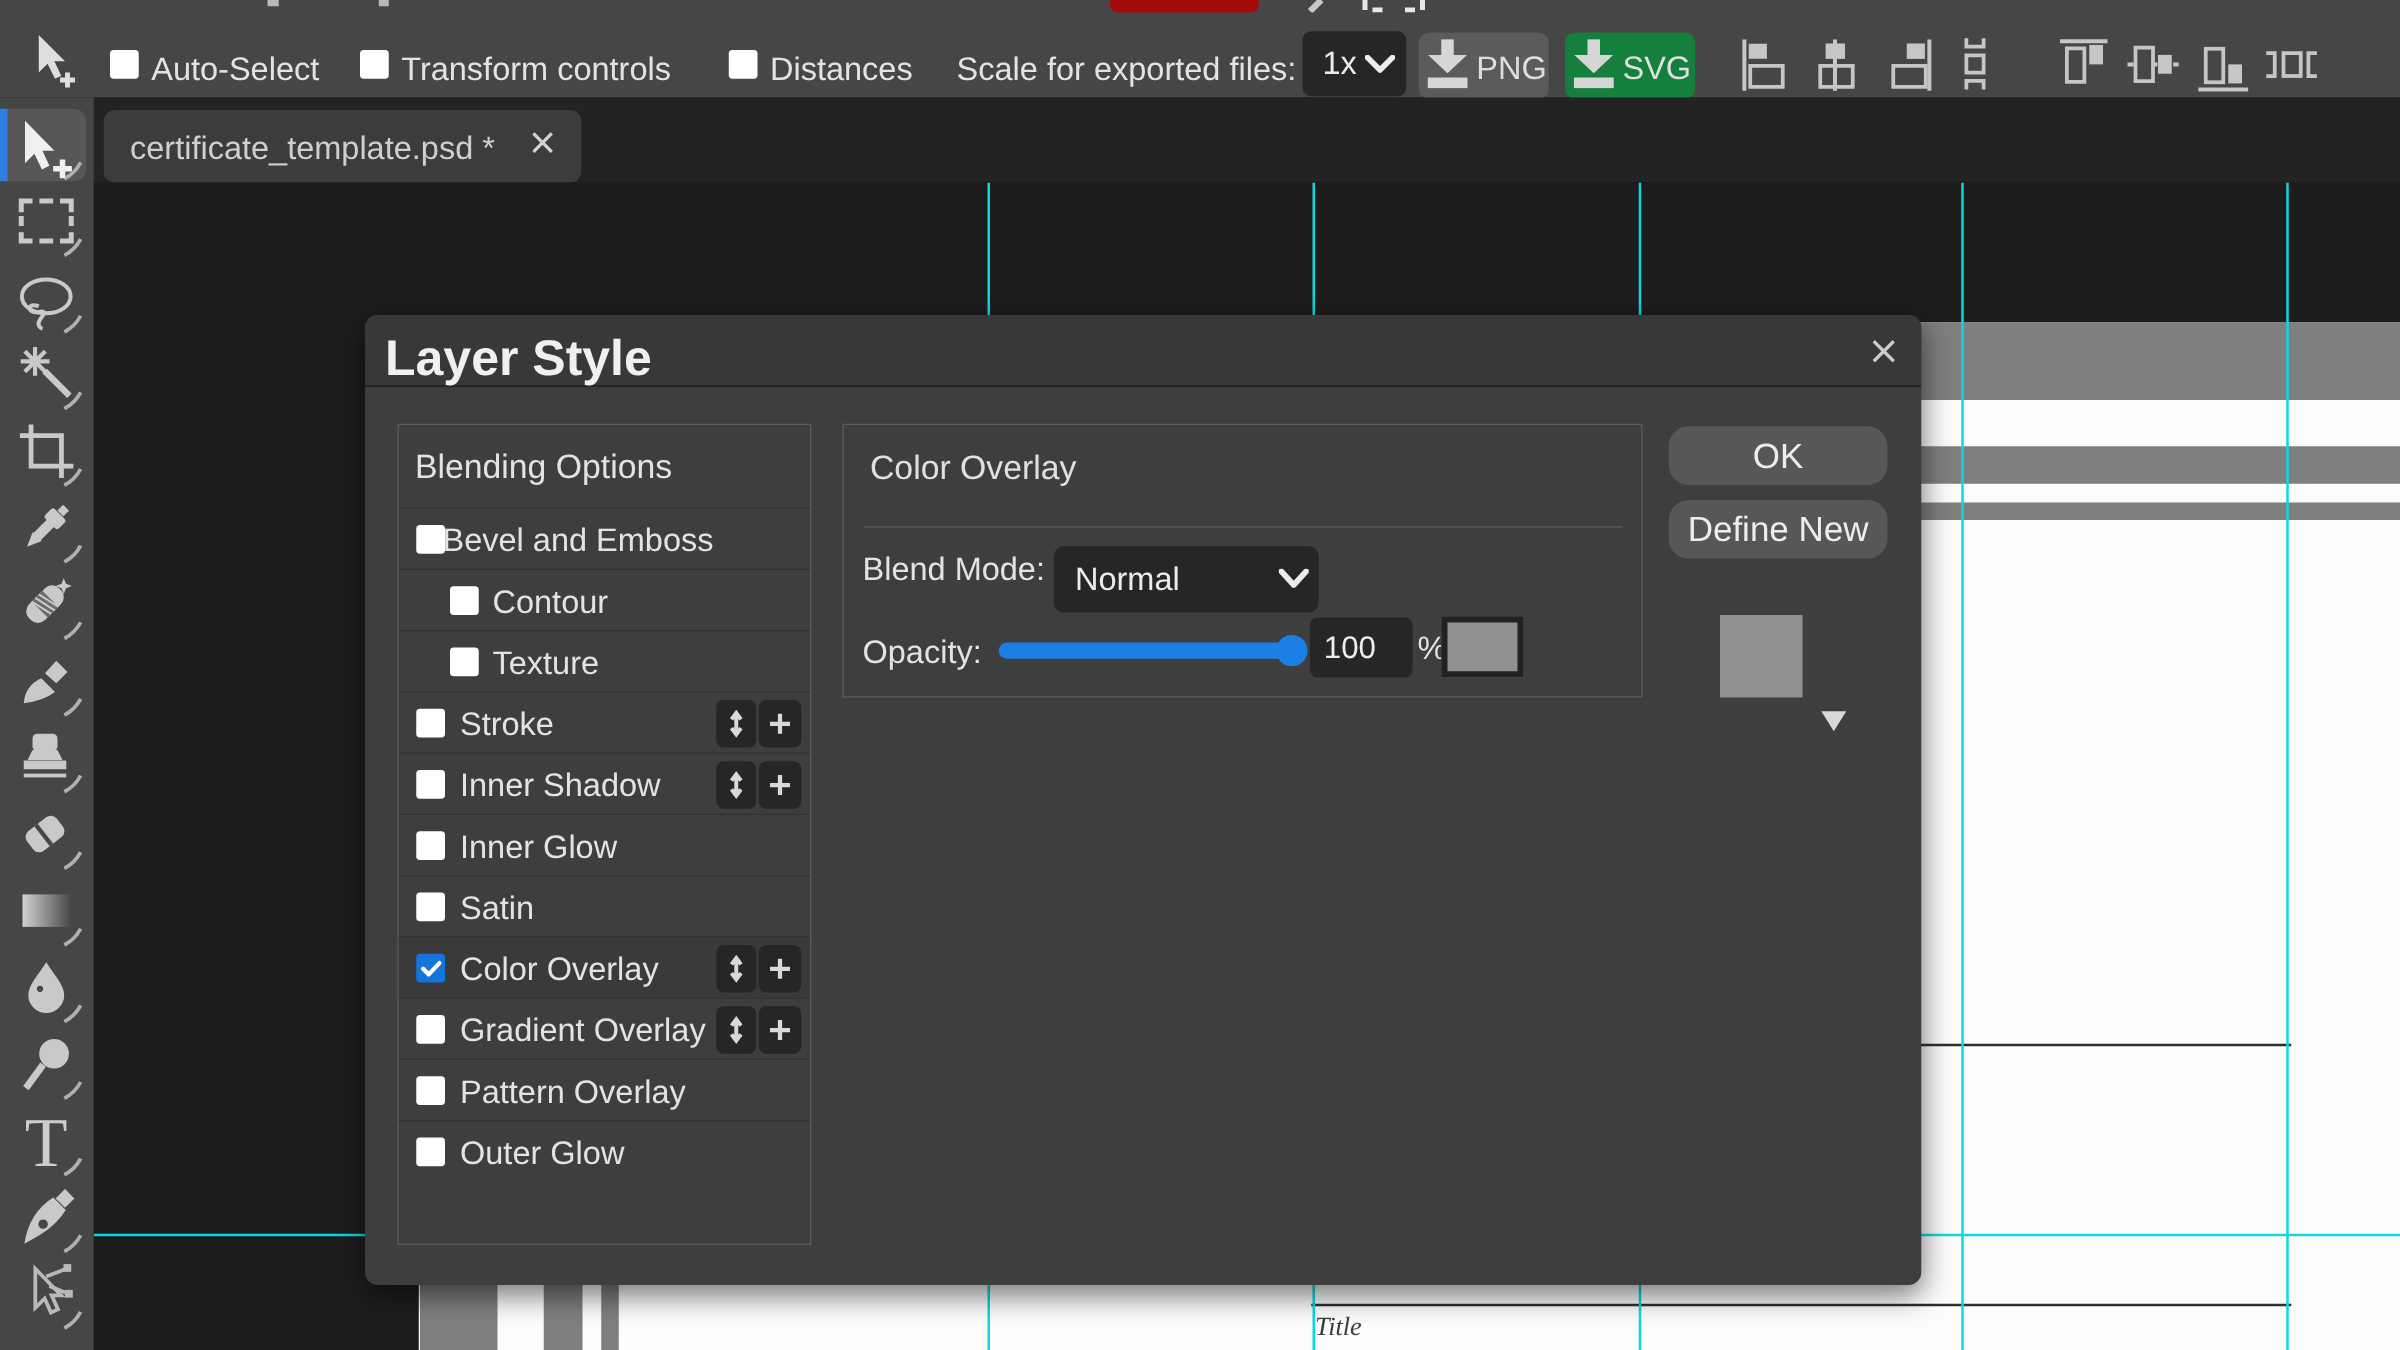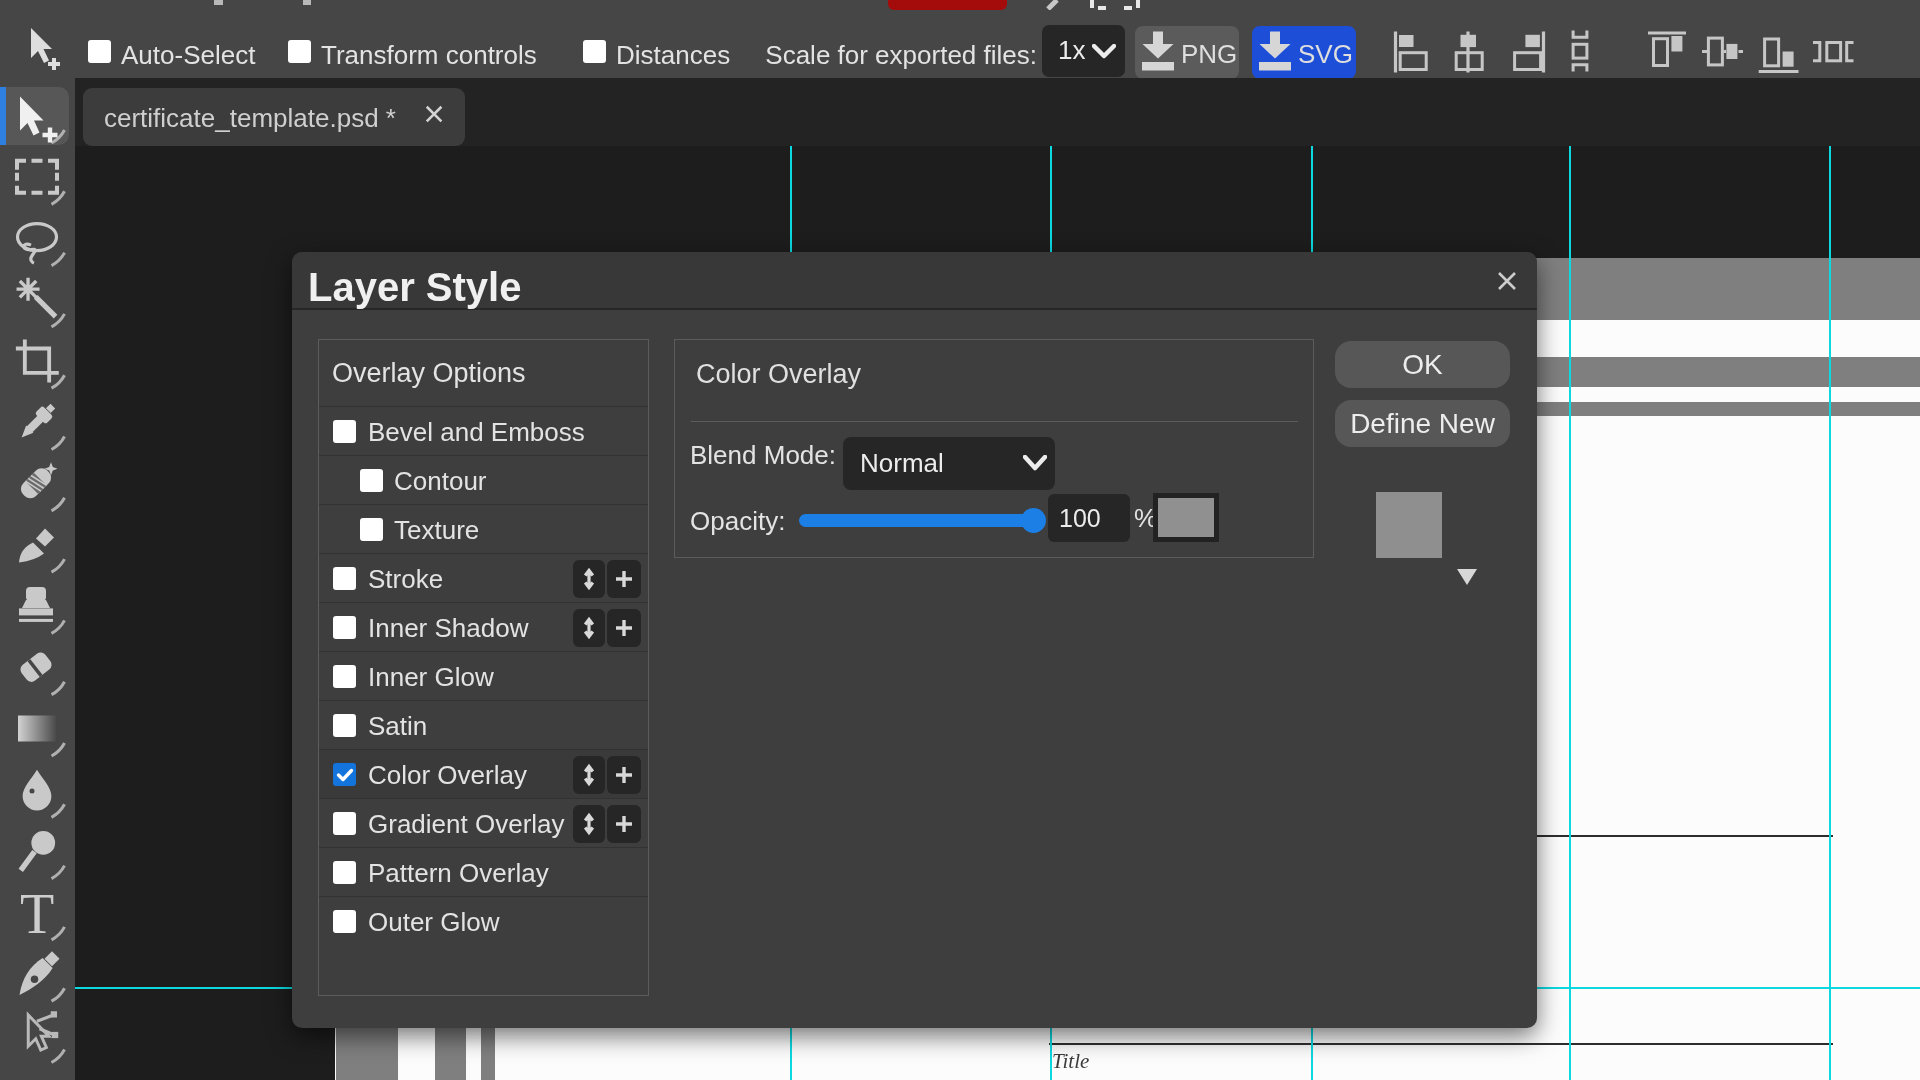--- a/index.html
+++ b/index.html
@@ -79,21 +79,21 @@
     </div>
 
     <div class="abs" style="left:1135px;top:26px;width:104px;height:53px;background:#5b5b5b;border-radius:8px">
       <svg style="position:absolute;left:7px;top:5px" width="34" height="42" viewBox="0 0 34 42">
         <rect x="11" y="0.5" width="10" height="14" fill="#d6d6d6"></rect>
         <path d="M0.5 13 L31.5 13 L16 27.5 Z" fill="#d6d6d6"></path>
         <rect x="0" y="31" width="32" height="8.5" fill="#d6d6d6"></rect>
       </svg>
       <span style="position:absolute;left:46px;top:13px;font-size:26px;color:#dedede">PNG</span>
     </div>
-    <div class="abs" style="left:1252px;top:26px;width:104px;height:53px;background:#1d4ed8;border-radius:8px">
+    <div class="abs" style="left:1252px;top:26px;width:104px;height:53px;background:#15803d;border-radius:8px">
       <svg style="position:absolute;left:7px;top:5px" width="34" height="42" viewBox="0 0 34 42">
         <rect x="11" y="0.5" width="10" height="14" fill="#d6d6d6"></rect>
         <path d="M0.5 13 L31.5 13 L16 27.5 Z" fill="#d6d6d6"></path>
         <rect x="0" y="31" width="32" height="8.5" fill="#d6d6d6"></rect>
       </svg>
       <span style="position:absolute;left:46px;top:13px;font-size:26px;color:#dedede">SVG</span>
     </div>
 
     <svg class="abs" style="left:1390px;top:28px" width="472" height="46" viewBox="0 0 472 46">
       <g stroke="#c6c6c6" fill="none" stroke-width="3">
@@ -281,24 +281,24 @@
     <div class="gh" style="top:841px"></div>
   </div>
   <div class="abs" id="dlg">
     <div class="abs" id="dlgtitle">
         <span>Layer Style</span>
       <svg class="abs" style="left:1204px;top:18px" width="22" height="22" viewBox="0 0 22 22">
         <path d="M3 3 L19 19 M19 3 L3 19" stroke="#cccccc" stroke-width="2.6" fill="none"></path>
       </svg>
     </div>
     <div class="abs panel" id="lpanel">
-      <div class="abs" style="left:13px;top:18px;font-size:27px;color:#e3e3e3">Overlay Options</div>
+      <div class="abs" style="left:13px;top:18px;font-size:27px;color:#e3e3e3">Blending Options</div>
       <div class="lrow" style="top:66px">
           <div class="cbx" style="left:14px"></div>
-          <div class="lbl" style="left:49px">Bevel and Emboss</div>
+          <div class="lbl" style="left:35px">Bevel and Emboss</div>
         </div>
       <div class="lrow" style="top:115px">
           <div class="cbx" style="left:41px"></div>
           <div class="lbl" style="left:75px">Contour</div>
         </div>
       <div class="lrow" style="top:213px">
           <div class="cbx" style="left:14px"></div>
           <div class="lbl" style="left:49px">Stroke</div>
         <div class="sbtn" style="left:254px"><svg width="32" height="38" viewBox="0 0 32 38">
               <path d="M16 11 L16 27 M12.2 15.5 L16 10.5 L19.8 15.5 M12.2 22.5 L16 27.5 L19.8 22.5" stroke="#d9d9d9" stroke-width="3.2" fill="none"></path>

